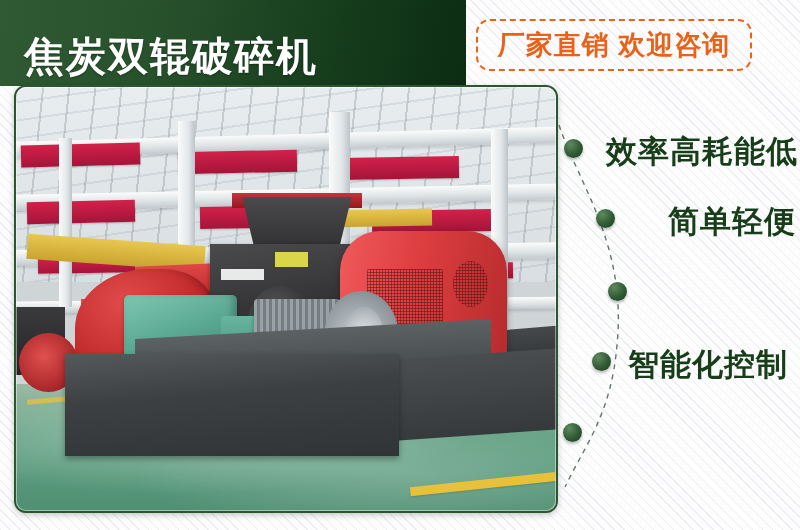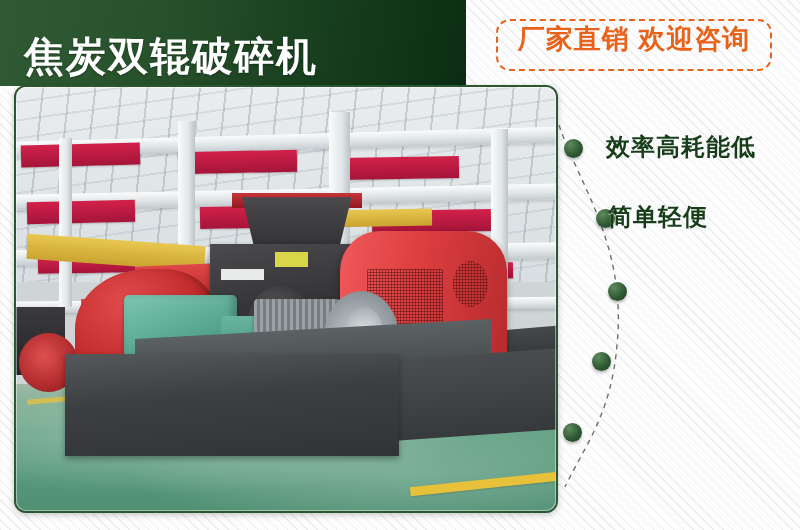--- a/index.html
+++ b/index.html
@@ -27,24 +27,24 @@
   #page-title{
     position:absolute;left:24px;top:16px;
     color:#ffffff;font-size:40px;font-weight:bold;letter-spacing:2px;
     line-height:54px;white-space:nowrap;
     text-shadow:0 1px 2px rgba(0,0,0,.35);
     margin-top:13px;
   }
 
   
   #promo-badge{
-    position:absolute;left:496px;top:19px;width:276px;height:52px;
+    position:absolute;left:476px;top:19px;width:276px;height:52px;
     border:2px dashed #e8641c;border-radius:14px;
     box-sizing:border-box;
-    display:flex;justify-content:center;
+    display:flex;align-items:center;justify-content:center;
   }
   #promo-text{
     color:#e8621a;font-size:27px;font-weight:bold;letter-spacing:1px;
     white-space:nowrap;
   }
 
   
   #photo-frame{
     position:absolute;left:14px;top:85px;width:544px;height:428px;
     border-radius:12px;overflow:hidden;
@@ -236,21 +236,21 @@
     position:absolute;left:545px;top:95px;width:120px;height:400px;
     pointer-events:none;
   }
   .bullet{
     position:absolute;width:19px;height:19px;border-radius:50%;
     background:radial-gradient(circle at 33% 28%, #5f8a5f, #2f5a33 55%, #1d3d20 100%);
     box-shadow:0 2px 3px rgba(0,0,0,.28);
   }
   .feature-label{
     position:absolute;
-    color:#173d19;font-size:24px;font-weight:bold;letter-spacing:1px;
+    color:#173d19;font-size:31px;font-weight:bold;letter-spacing:1px;
     white-space:nowrap;
     text-shadow:0 1px 1px rgba(255,255,255,.7);
   }
 </style>
 </head>
 <body>
 
 <div id="banner">
 
   <div id="header-green"></div>
@@ -320,21 +320,22 @@
   </div>
 
   <svg id="feature-arc" viewBox="0 0 120 400">
     <path d="M 14 30 C 34 90, 82 150, 72 250 C 66 320, 40 350, 20 392" fill="none" stroke="#4a5f4a" stroke-width="1.4" stroke-dasharray="5 5" opacity="0.85"></path>
   </svg>
 
   <div class="bullet" style="left:564px;top:139px;"></div>
   <div class="feature-label" style="left:606px;top:131px;">效率高耗能低</div>
 
   <div class="bullet" style="left:596px;top:209px;"></div>
-  <div class="feature-label" style="left:608px;top:201px;">简单轻便</div>
+  <div class="feature-label" style="left:668px;top:201px;">简单轻便</div>
 
   <div class="bullet" style="left:608px;top:282px;"></div>
 
   <div class="bullet" style="left:592px;top:352px;"></div>
+  <div class="feature-label" style="left:628px;top:344px;">智能化控制</div>
 
   <div class="bullet" style="left:563px;top:423px;"></div>
 
 </div>
 
 </body></html>

